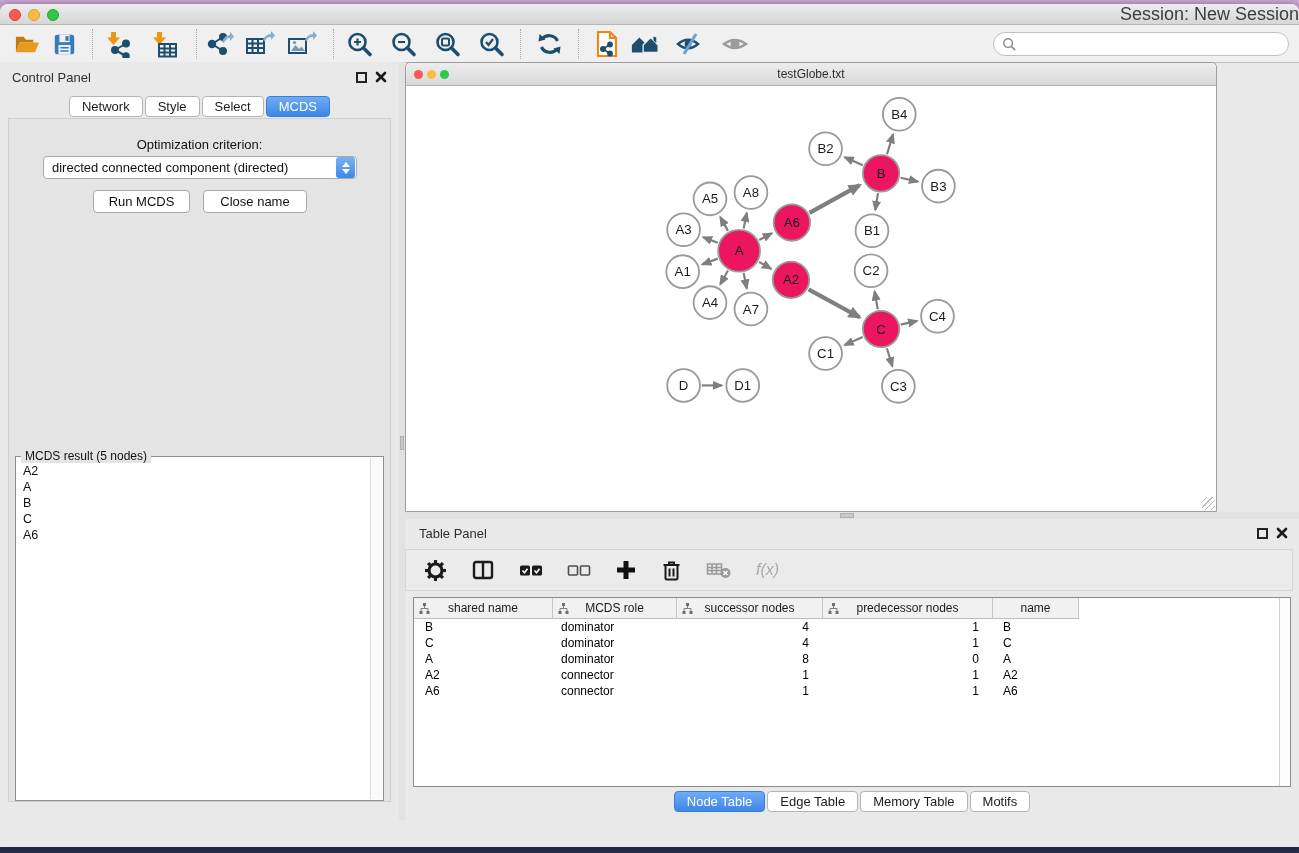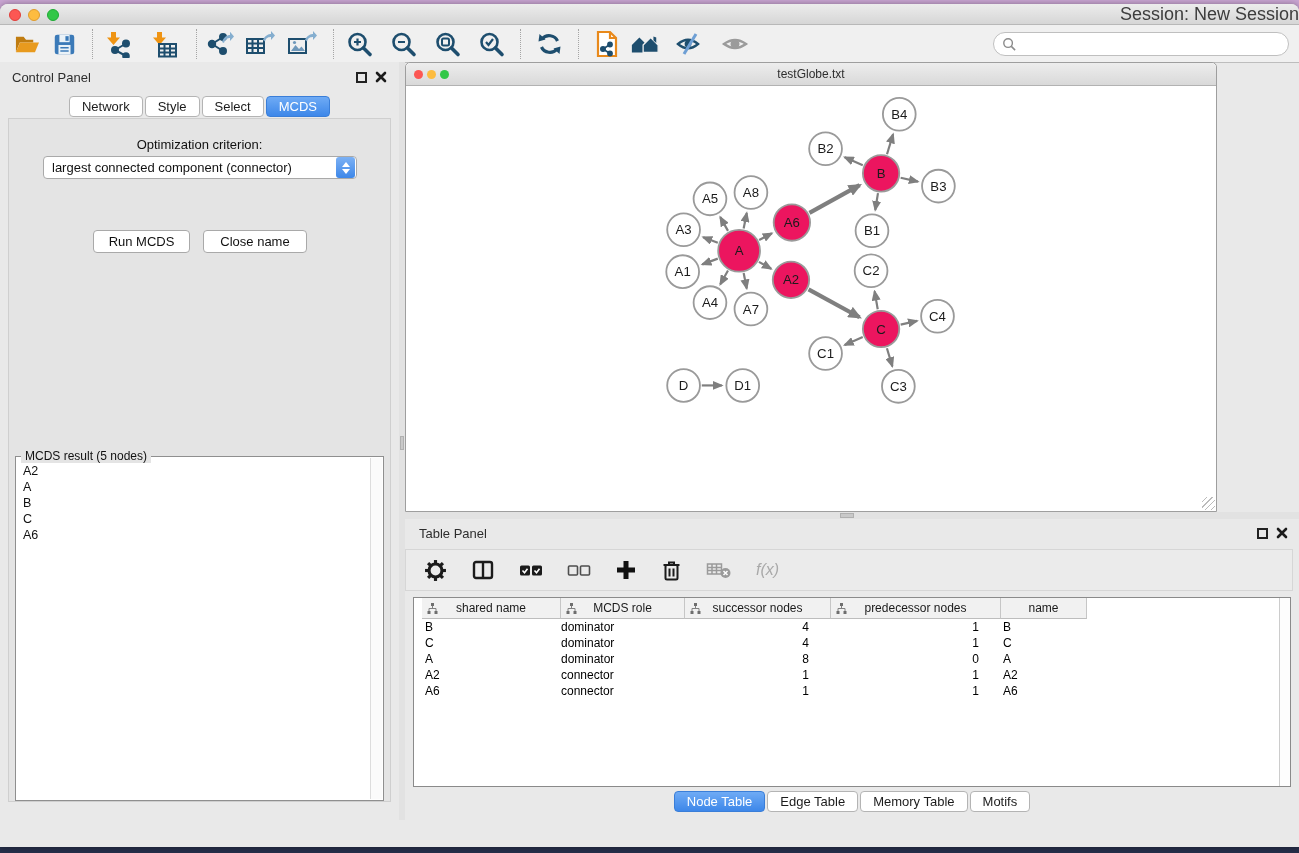--- a/index.html
+++ b/index.html
@@ -43,21 +43,21 @@
     background:#e4e4e4; border:1px solid #cfcfcf; }
   .opt-label { position:absolute; top:18px; left:0; right:0; text-align:center; font-size:13px; color:#111; }
   .dropdown { position:absolute; left:34px; top:37px; width:314px; height:23px; background:#fff;
     border:1px solid #a9a9a9; border-radius:4px; display:flex; align-items:center; }
   .dropdown .val { flex:1; font-size:13px; padding-left:8px; color:#111; white-space:nowrap; overflow:hidden;}
   .dd-stepper { width:19px; height:21px; border-radius:3px; background:linear-gradient(#7cb1f4,#3d87e9);
     display:flex; flex-direction:column; align-items:center; justify-content:center; gap:2px; margin-right:1px;}
   .dd-stepper .up { width:0;height:0;border-left:4px solid transparent;border-right:4px solid transparent;border-bottom:5px solid #fff;}
   .dd-stepper .dn { width:0;height:0;border-left:4px solid transparent;border-right:4px solid transparent;border-top:5px solid #fff;}
   .cp-btn { position:absolute; top:71px; height:23px; background:#fff; border:1px solid #a9a9a9;
-    border-radius:4px; font-size:13px; color:#111; text-align:center; line-height:21px;margin-top:40px; }
+    border-radius:4px; font-size:13px; color:#111; text-align:center; line-height:21px; }
   .result-box { position:absolute; left:6px; width:369px; top:337px; height:345px;
     border:1px solid #8f8f8f; background:#fff; }
   .result-legend { position:absolute; top:-8px; left:5px; background:#e4e4e4; padding:0 4px;
     font-size:12px; color:#111; }
   .result-list { position:absolute; inset:1px 13px 1px 1px; padding:5px 6px; font-size:12.5px;
     color:#111; line-height:16px; }
   .result-scroll { position:absolute; top:1px; bottom:1px; right:1px; width:12px;
     background:#fbfbfb; border-left:1px solid #ddd; }
   .v-splitter { position:absolute; left:399px; top:58px; width:6px; bottom:27px; background:#e2e2e2; }
   .v-grip { position:absolute; left:1px; top:374px; width:4px; height:14px; background:#c9c9c9; border:1px solid #b0b0b0;}
@@ -74,21 +74,21 @@
     background:repeating-linear-gradient(135deg,transparent 0 3px,#bbb 3px 4px); }
   .h-splitter { position:absolute; left:405px; top:508px; width:894px; height:7px; background:#e2e2e2; }
   .h-grip { position:absolute; left:435px; top:1px; width:14px; height:5px; background:#c9c9c9; border:1px solid #b0b0b0; }
   
   .table-panel { position:absolute; left:405px; top:515px; width:894px; bottom:27px; background:#e9e9e9; }
   .tp-toolbar { position:absolute; left:0; right:6px; top:30px; height:42px; background:#ebebeb;
     border:1px solid #d6d6d6; display:flex; align-items:center; padding-left:18px; gap:24px; }
   .fx { font-family:Liberation Sans, sans-serif; font-style:italic; font-size:16px; color:#a9a9a9;text-align:right; }
   .data-table { position:absolute; left:8px; top:78px; width:878px; height:190px;
     background:#fff; border:1px solid #8a8a8a; }
-  .dt-header { position:absolute; top:0; left:8px; height:21px; display:flex; }
+  .dt-header { position:absolute; top:0; left:0; height:21px; display:flex; }
   .dt-hcell { position:relative; height:21px; background:#f1f1f1; border-right:1px solid #c6c6c6;
     border-bottom:1px solid #bdbdbd; font-size:12px; color:#1a1a1a; text-align:center; line-height:20px; }
   .dt-hcell .hicon { position:absolute; left:5px; top:5px; }
   .dt-rows { position:absolute; top:21px; left:0; right:0; }
   .dt-row { display:flex; height:16px; font-size:12px; color:#000; }
   .dt-cell { line-height:16px; white-space:nowrap; overflow:hidden; }
   .dt-scroll { position:absolute; top:0; bottom:0; right:0; width:11px; border-left:1px solid #cccccc; background:#fdfdfd;}
   .tp-tabs { position:absolute; left:0; right:0; top:272px; display:flex; justify-content:center; gap:2px;}
   
   .status-bar { position:absolute; left:0; right:0; bottom:0; height:27px; background:#efefef; border-top:1px solid #c4c4c4; }
@@ -282,21 +282,21 @@
     </div>
     <div class="seg-tabs cp-tabs">
       <div class="seg-tab">Network</div>
       <div class="seg-tab">Style</div>
       <div class="seg-tab">Select</div>
       <div class="seg-tab active">MCDS</div>
     </div>
     <div class="cp-content">
       <div class="opt-label">Optimization criterion:</div>
       <div class="dropdown">
-        <span class="val">largest connected component (connector)</span>
+        <span class="val">directed connected component (directed)</span>
         <span class="dd-stepper">
             <span class="up"></span>
             <span class="dn"></span>
           </span>
       </div>
       <div class="cp-btn" style="left:84px;width:97px">Run MCDS</div>
       <div class="cp-btn" style="left:194px;width:104px">Close name</div>
       <div class="result-box">
         <div class="result-legend">MCDS result (5 nodes)</div>
         <div class="result-list">

